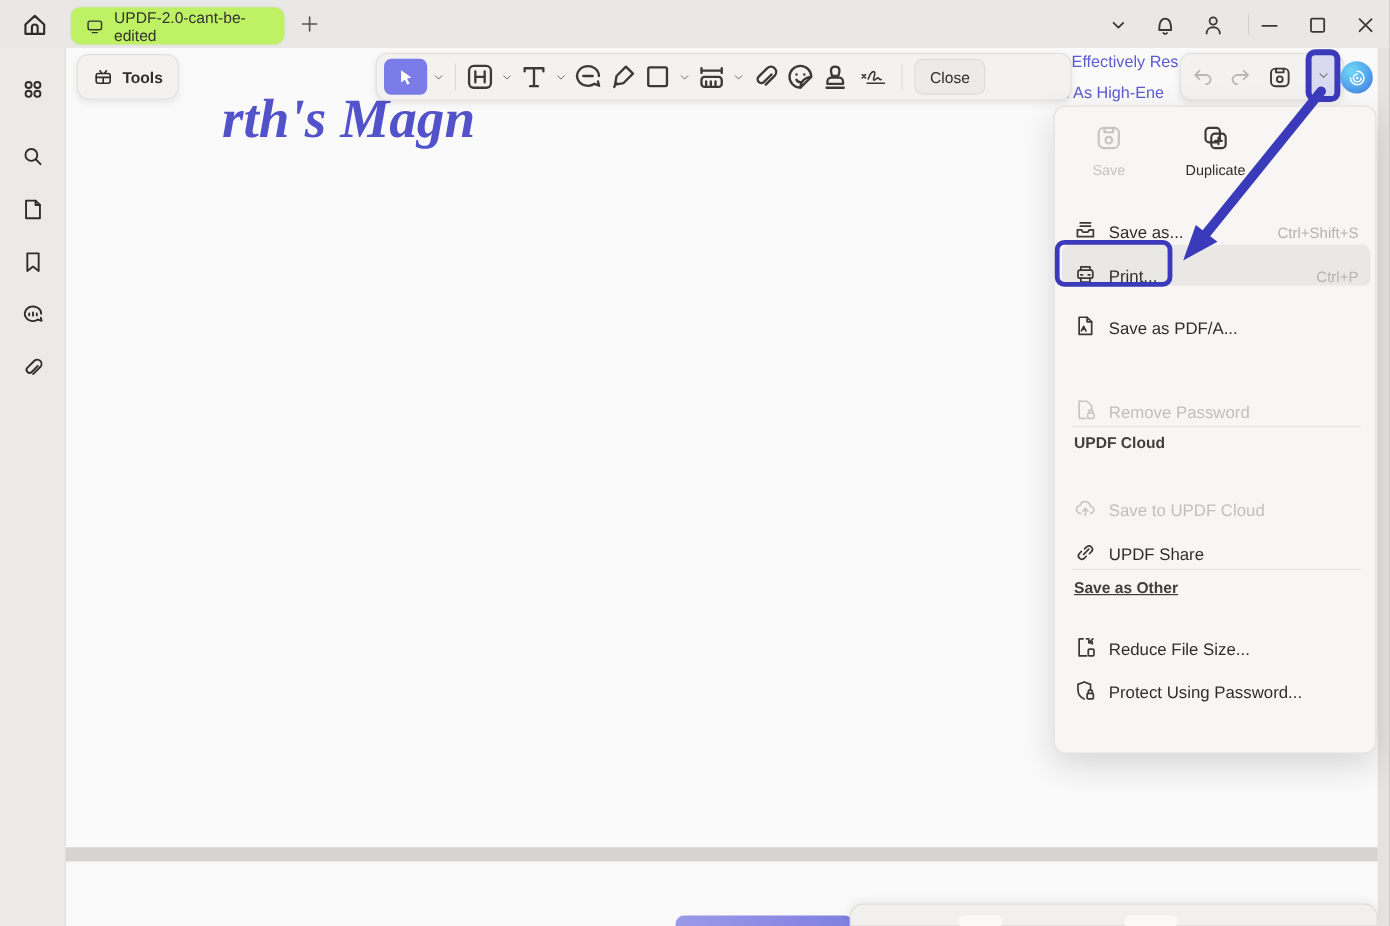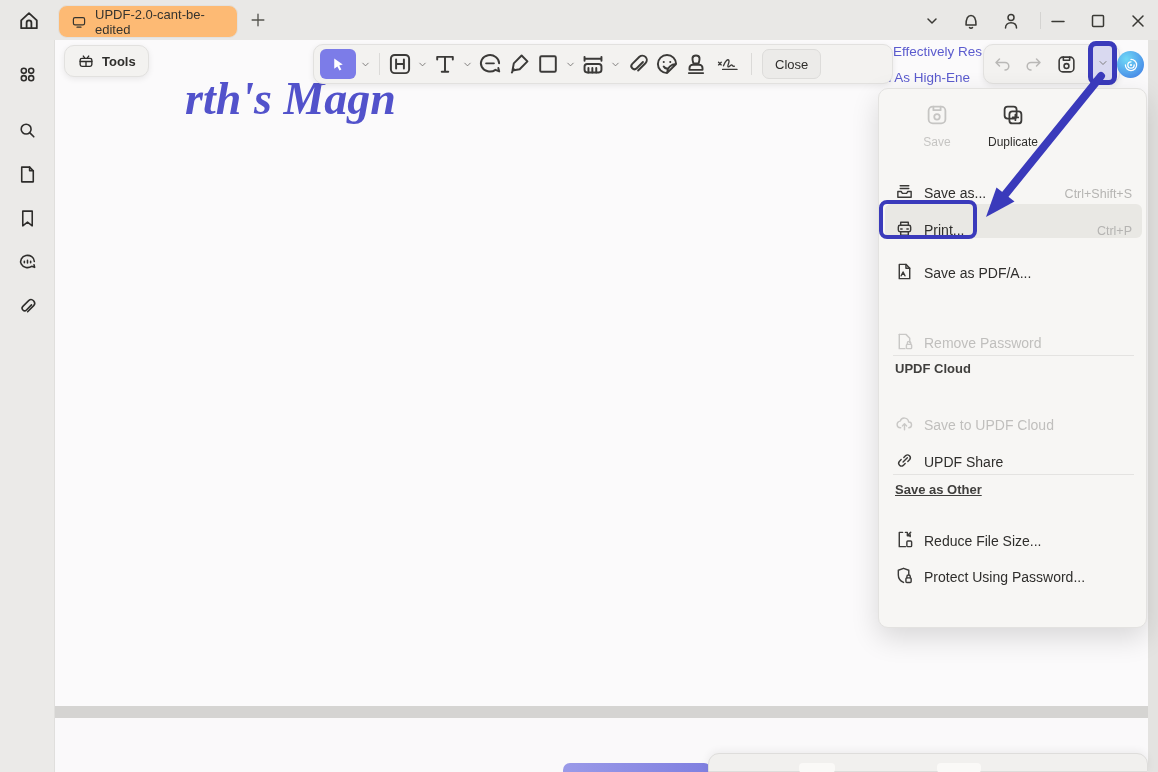--- a/index.html
+++ b/index.html
@@ -3,21 +3,21 @@
 <meta charset="utf-8">
 <style>
   * { margin:0; padding:0; box-sizing:border-box; }
   body { font-family:"Liberation Sans", sans-serif; background:#888; }
   .app { position:relative; width:1158px; height:772px; background:#E9E8E6; overflow:hidden; }
   svg.ic { display:block; stroke:currentColor; fill:none; stroke-width:1.5; stroke-linecap:round; stroke-linejoin:round; }
 
   
   .titlebar { position:absolute; left:0; top:0; width:1158px; height:40px; background:#E9E8E6; z-index:6; }
   .home-btn { position:absolute; left:17px; top:9px; width:24px; height:24px; color:#2E2D2B; cursor:pointer; }
-  .tab { position:absolute; left:58px; top:5px; width:180px; height:33px; background:#fdba74; border:1px solid #E2E1DF; border-radius:9px; display:flex; align-items:center; gap:8px; padding:0 12px; color:#35342F; font-size:13px; }
+  .tab { position:absolute; left:58px; top:5px; width:180px; height:33px; background:#bef264; border:1px solid #E2E1DF; border-radius:9px; display:flex; align-items:center; gap:8px; padding:0 12px; color:#35342F; font-size:13px; }
   .tab-plus { position:absolute; left:249px; top:11px; width:18px; height:18px; color:#55544F; }
   .win-ico { position:absolute; top:11px; width:20px; height:20px; color:#3A3935; }
   .tb-sep { position:absolute; left:1040px; top:12px; width:1px; height:17px; background:#D4D3D1; }
 
   
   .sidebar { position:absolute; left:0; top:38px; width:55px; height:734px; background:#EBEAE8; border-right:1px solid #E0DFDD; z-index:4; }
   .side-ic { position:absolute; left:17px; width:21px; height:21px; color:#2E2D2B; cursor:pointer; }
 
   
   .page { position:absolute; left:55px; top:38px; width:1093px; height:668px; background:#FBFAFB; z-index:1; }
@@ -43,21 +43,21 @@
   .sat-ring { position:absolute; left:760px; top:170px; width:80px; height:30px; border:2px solid #5C5CCE; border-radius:50%; transform:rotate(-17deg); }
   .p-tick { position:absolute; top:237px; width:1.5px; height:16px; background:#7878D0; }
   .p-label { position:absolute; top:253px; width:70px; text-align:center; font-size:12px; }
 
   .badge { position:absolute; background:linear-gradient(90deg,#8B8BE1,#C2C2F0); color:#FFFFFF; font-weight:bold; border-radius:6px; display:flex; align-items:center; justify-content:center; }
   .hl-line { position:absolute; left:592px; width:284px; height:20px; background:#9295E5; color:#3C3CC2; font-size:13.5px; line-height:20px; white-space:nowrap; overflow:hidden; padding-left:2px; }
   .para-line { position:absolute; left:90px; width:680px; font-size:13.8px; color:#6868CE; white-space:nowrap; }
 
   
   .pill { position:absolute; background:#F3F2F0; border:1px solid #E2E1DF; border-radius:10px; box-shadow:0 2px 6px rgba(0,0,0,.08); display:flex; align-items:center; z-index:5; }
-  .tools-btn { left:64px; top:45px; height:32px; padding:0 12px; gap:7px; font-size:13px; font-weight:bold; color:#2E2D2B; cursor:pointer; }
+  .tools-btn { left:64px; top:45px; height:38px; padding:0 12px; gap:7px; font-size:13px; font-weight:bold; color:#2E2D2B; cursor:pointer; }
   .main-tb { left:313px; top:44px; width:580px; height:40px; padding:0 6px; gap:3px; }
   .tb-item { width:26px; height:28px; display:flex; align-items:center; justify-content:center; color:#3B3A38; cursor:pointer; border-radius:6px; flex:none; }
   .tb-item.active { width:36px; height:30px; background:#7C7CE8; color:#FFFFFF; }
   .tb-chev { width:13px; height:28px; display:flex; align-items:center; justify-content:center; color:#6B6A68; cursor:pointer; flex:none; }
   .tb-div { width:1px; height:22px; background:#DBDAD8; margin:0 4px; flex:none; }
   .close-btn { height:30px; padding:0 12px; background:#ECEBE9; border:1px solid #DDDCDA; border-radius:7px; font-size:13px; color:#2E2D2B; display:flex; align-items:center; cursor:pointer; margin-left:3px; }
   .right-tb { left:983px; top:44px; width:137px; height:40px; padding:0 8px; gap:12px; }
   .ai-btn { position:absolute; left:1117px; top:51px; width:27px; height:27px; border-radius:50%; background:radial-gradient(circle at 35% 30%, #6FD8F6, #3E77E4); display:flex; align-items:center; justify-content:center; color:#fff; z-index:6; cursor:pointer; font-size:15px; }
 
   
@@ -388,21 +388,21 @@
   </div>
 
   <div class="ai-btn">
     <svg class="ic" style="width:16px;height:16px;stroke-width:1.6;" viewBox="0 0 20 20">
         <path d="M10 3 a7 7 0 1 1-7 7 M10 6 a4 4 0 1 0 4 4"></path>
         <circle cx="10" cy="10" r="1.4" fill="#fff" stroke="none"></circle>
       </svg>
   </div>
 
   <div class="menu">
-    <div class="m-action disabled" style="left:19px;">
+    <div class="m-action disabled" style="left:6px;">
       <svg class="ic aic" viewBox="0 0 20 20">
           <rect x="3" y="3" width="14" height="14" rx="3.5"></rect>
           <path d="M7 3 v3 h6 V3"></path>
           <circle cx="10" cy="11.5" r="2.3"></circle>
         </svg>
       <span>Save</span>
     </div>
     <div class="m-action" style="left:95px;">
       <svg class="ic aic" viewBox="0 0 20 20">
           <rect x="3" y="3" width="10" height="10" rx="2.5"></rect>

